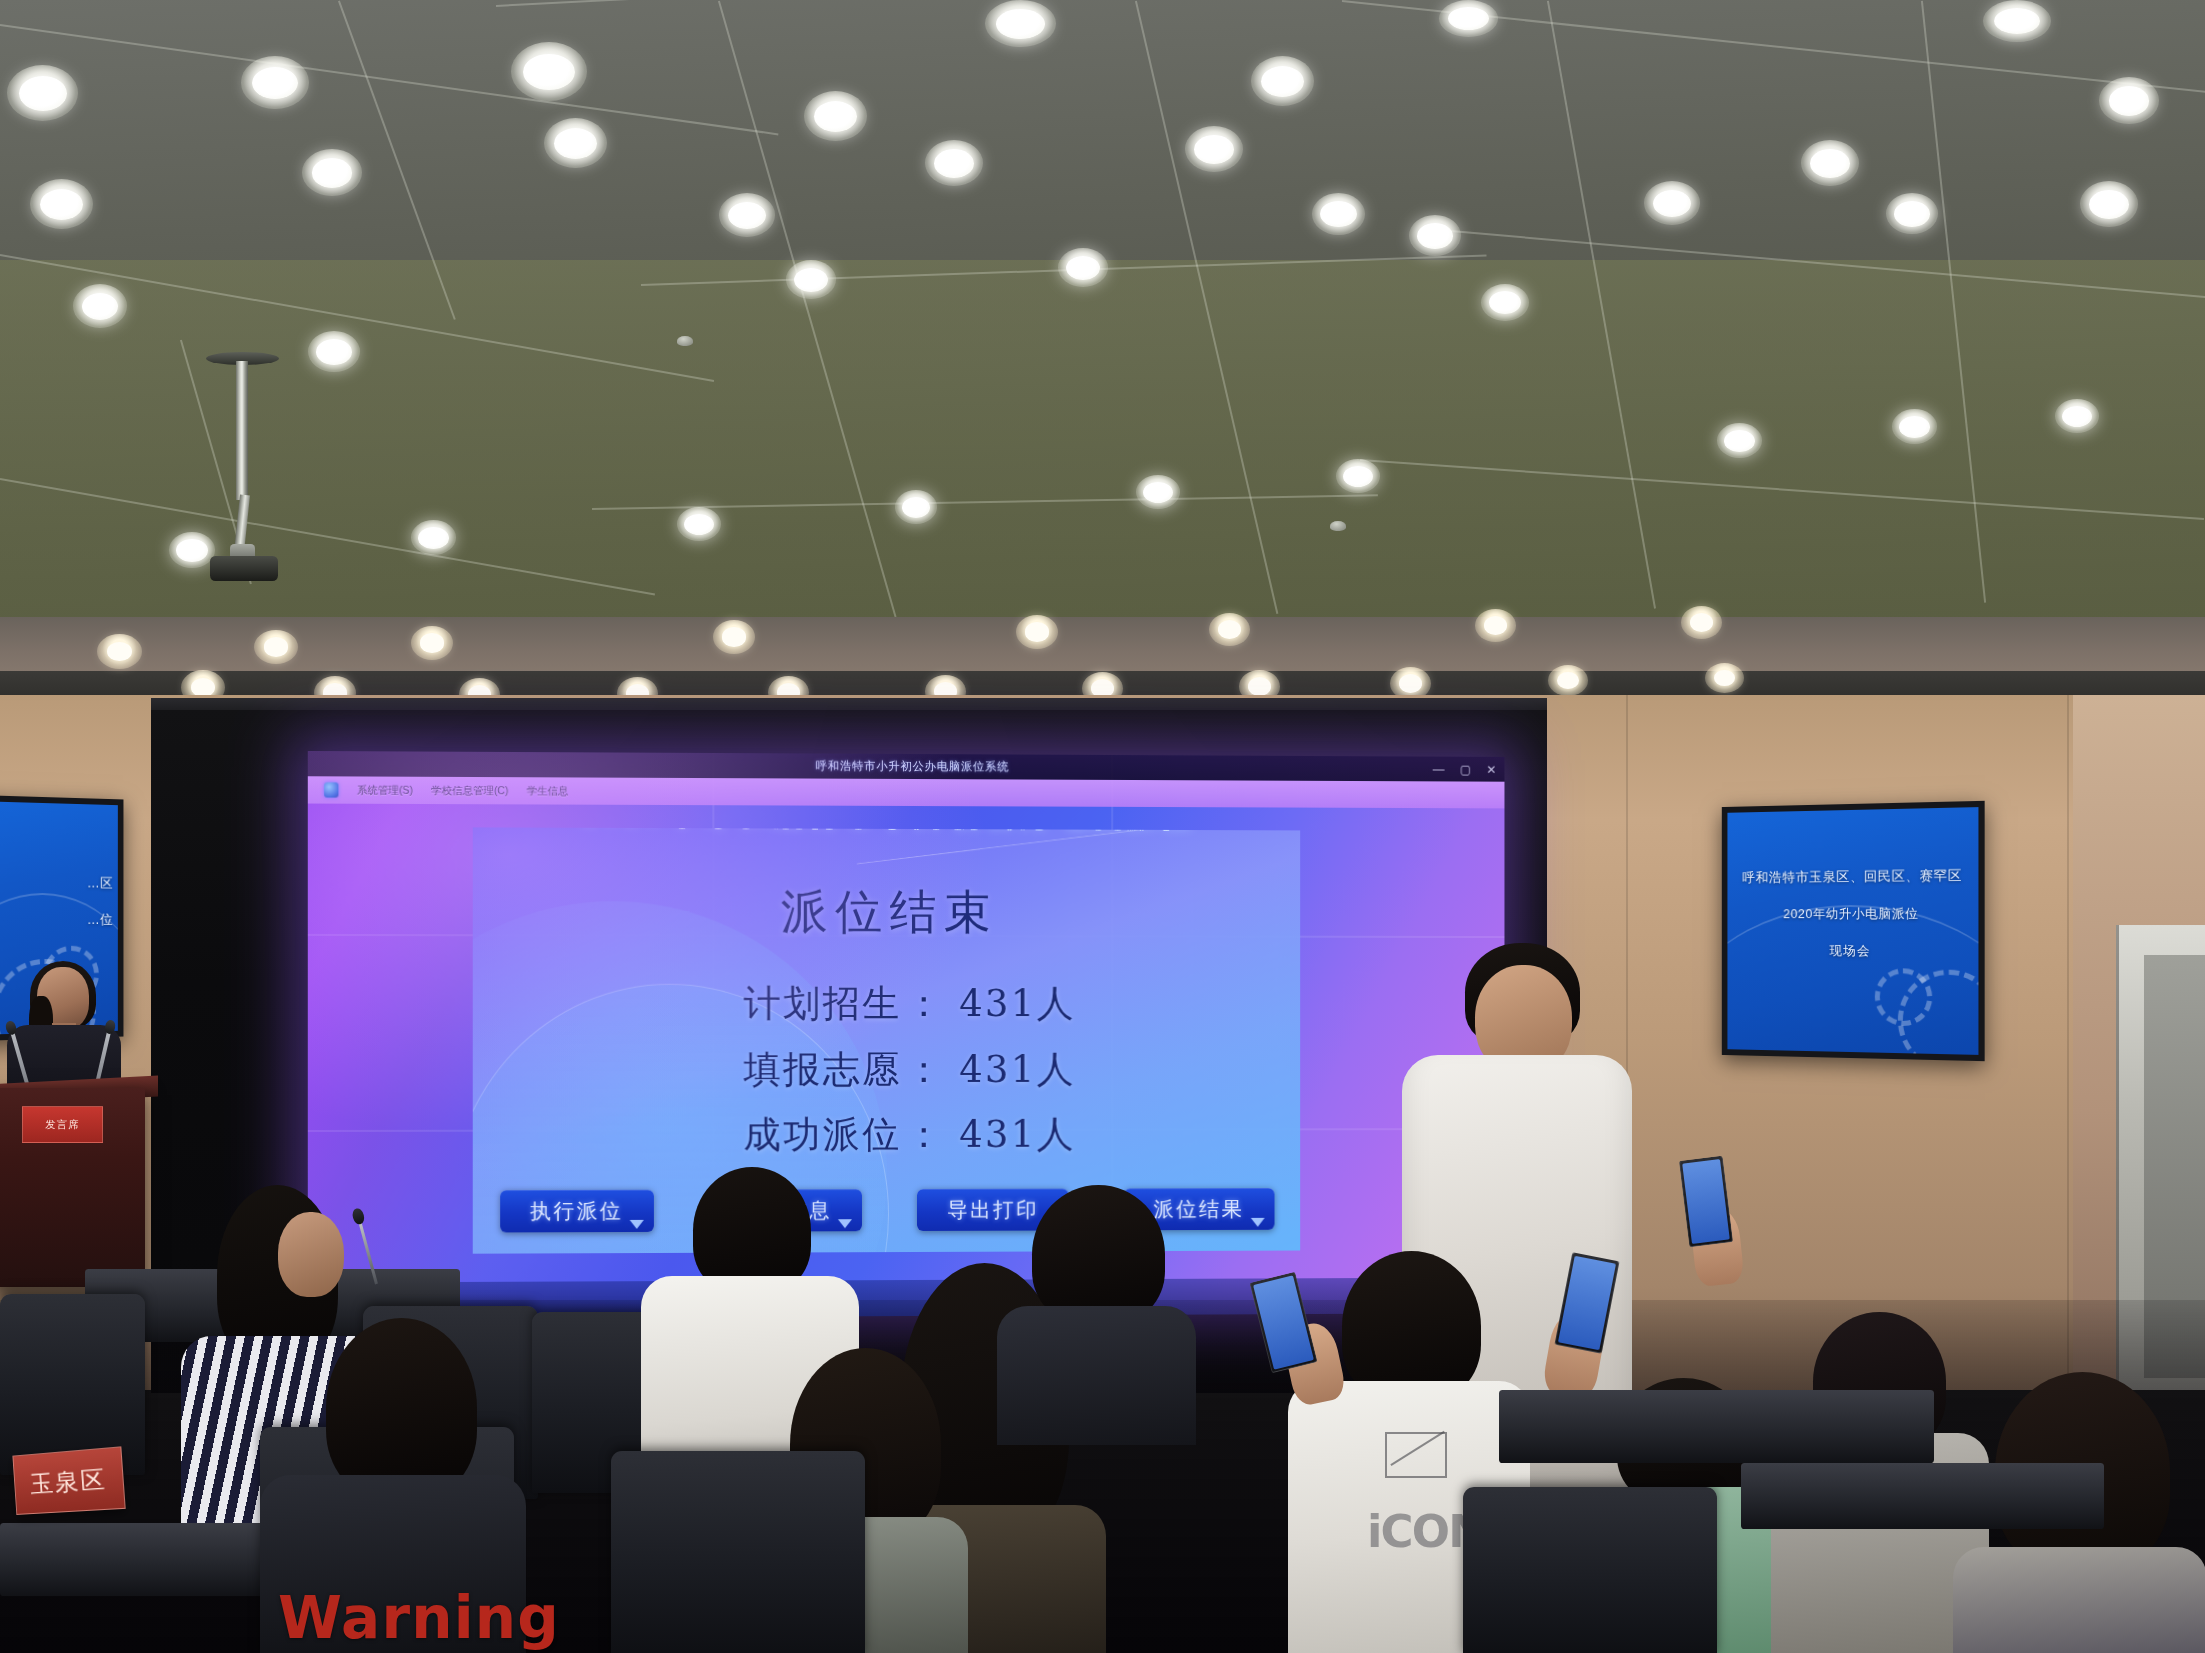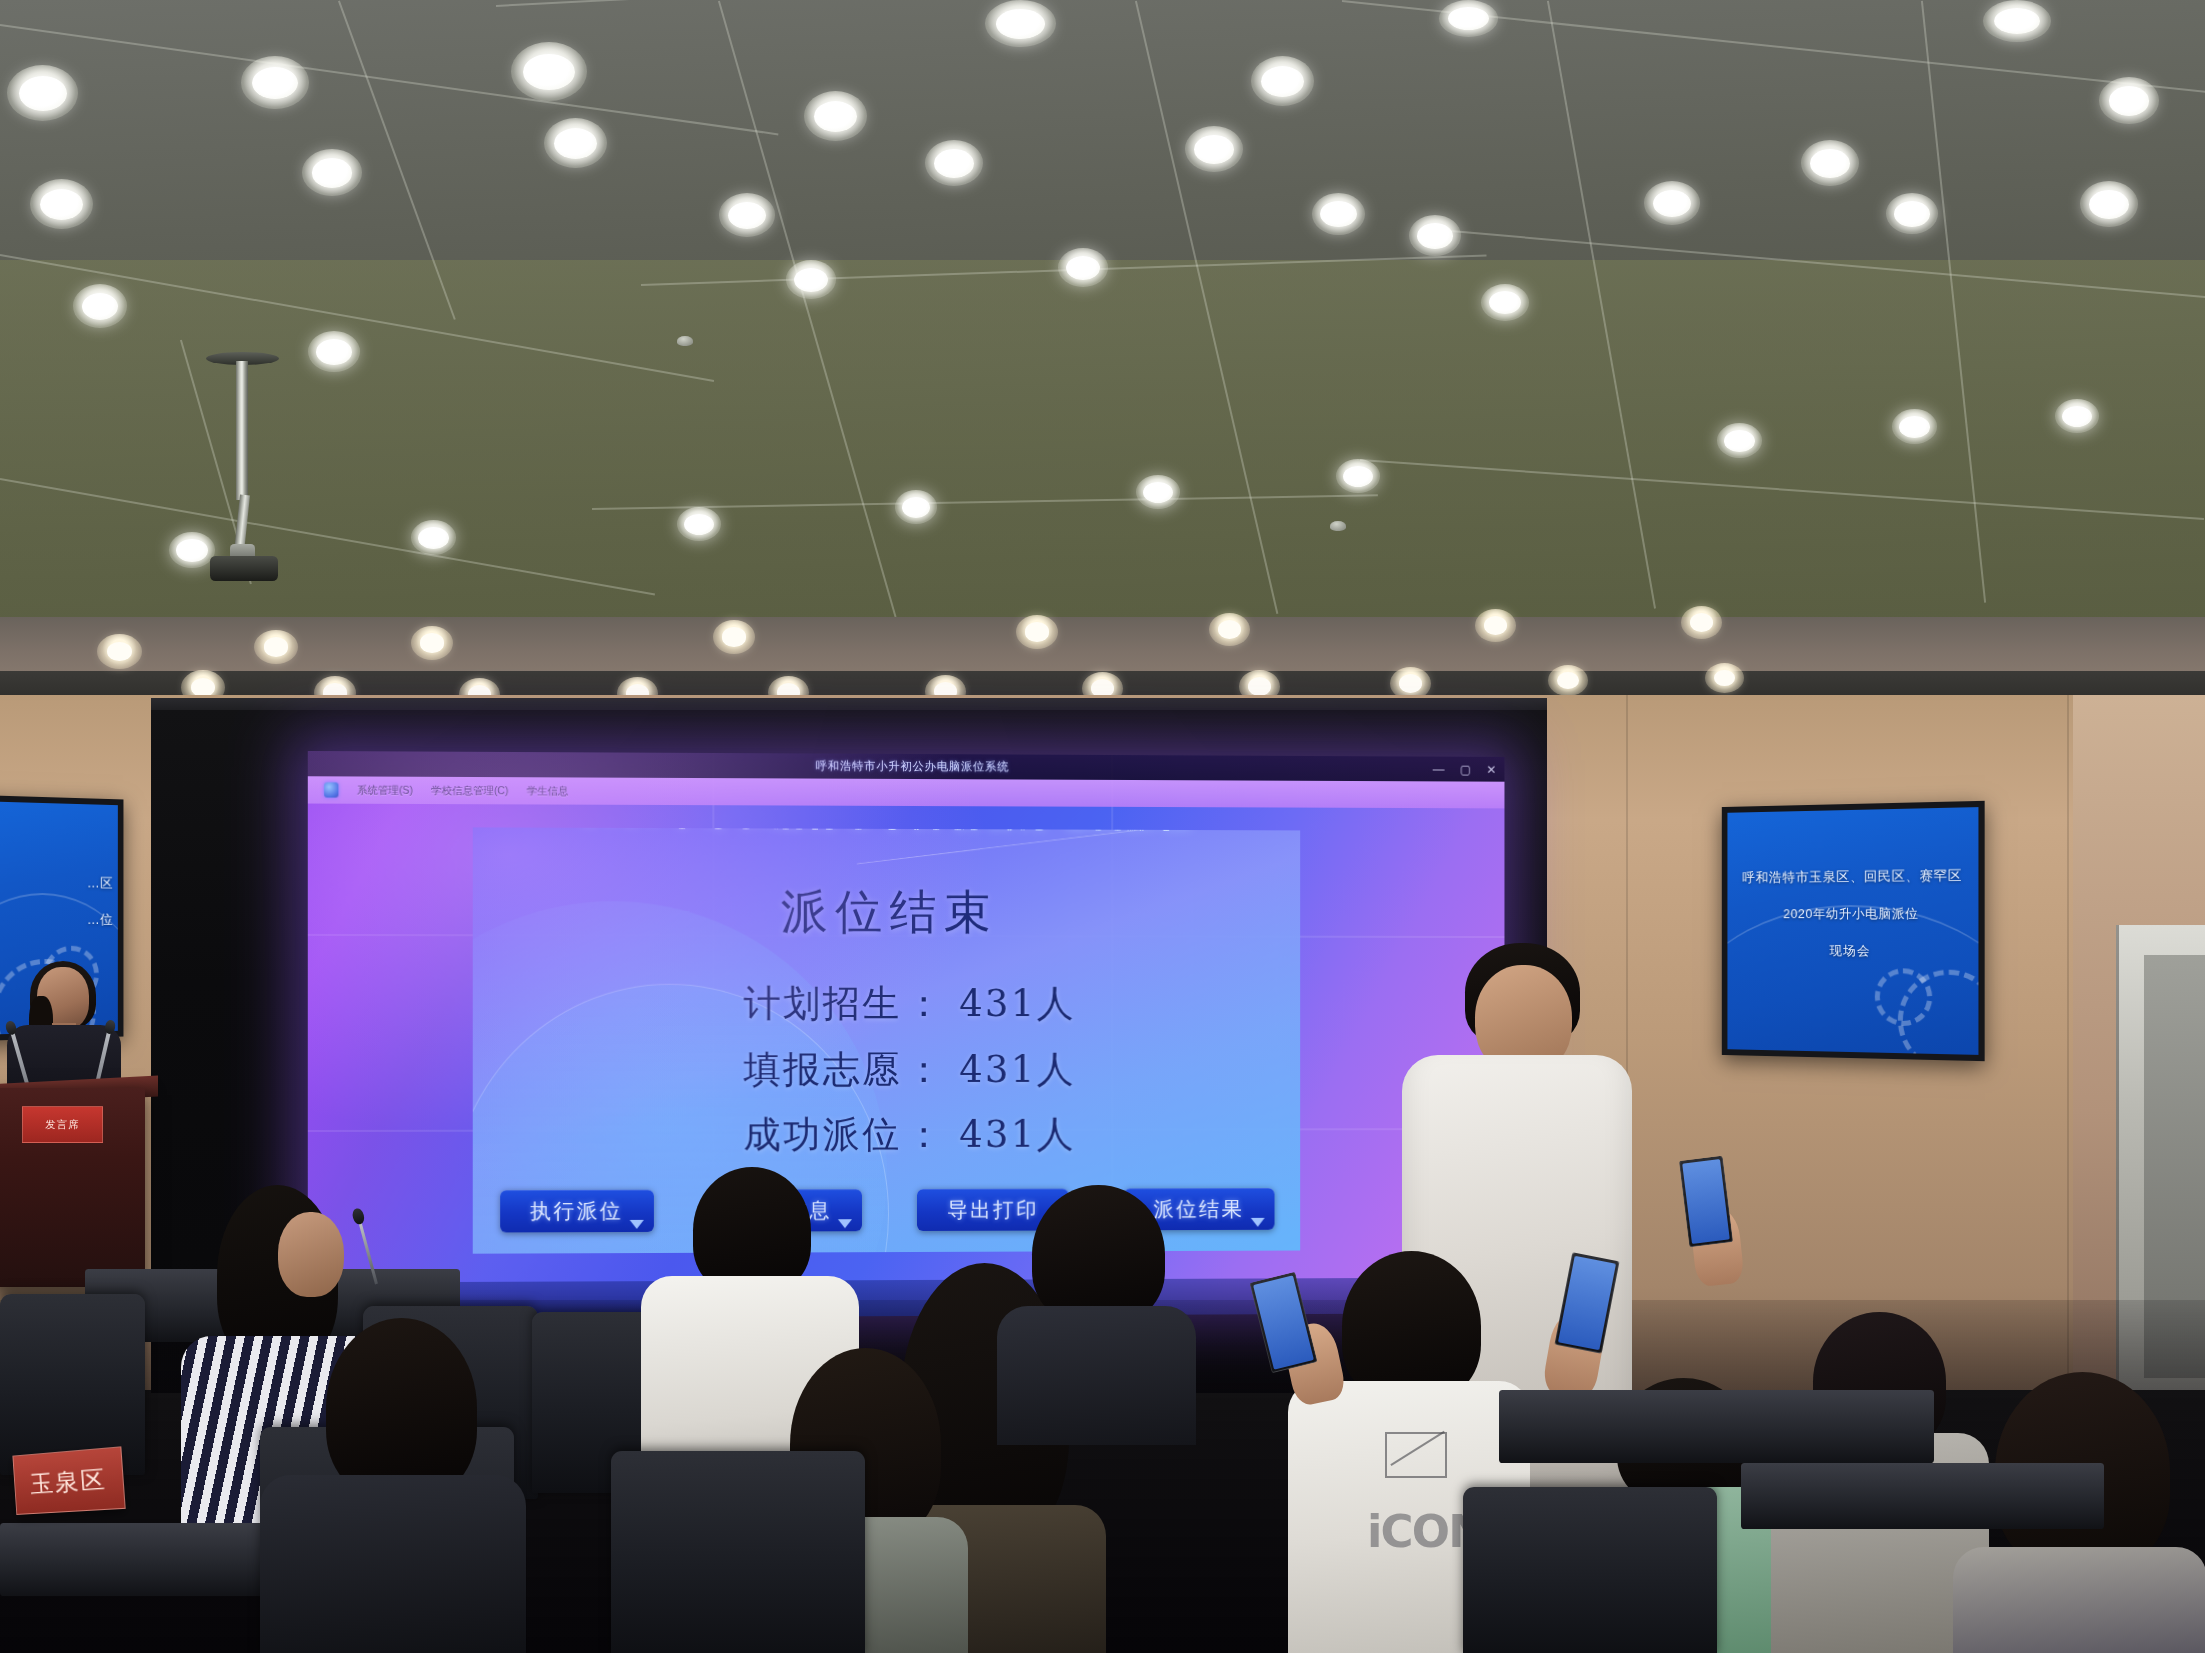--- a/index.html
+++ b/index.html
@@ -837,18 +837,19 @@
   <div class="nameplate" style="left:12px;top:1451px;width:109px;height:59px;font-size:24px;transform:perspective(363px) rotateY(-10deg) rotate(-4deg);">玉泉区</div>
 
   <div class="desk" style="left:1499px;top:1390px;width:435px;height:73px;"></div>
   <div class="desk" style="left:1741px;top:1463px;width:363px;height:66px;"></div>
 
   <div class="chairback" style="left:260px;top:1427px;width:254px;height:230px;"></div>
   <div class="person" style="left:260px;top:1318px;width:266px;height:339px;">
     <div class="hair" style="left:66px;top:0;width:151px;height:181px;background:linear-gradient(170deg,#1d1612,#060404);"></div>
     <div class="shoulders" style="left:0;top:157px;width:266px;height:181px;background:linear-gradient(175deg,#2a2c34,#0f1014);"></div>
   </div>
+  <div class="warning-txt" style="left:278px;top:1584px;">Warning</div>
 
   <div class="chairback" style="left:611px;top:1451px;width:254px;height:206px;"></div>
   <div class="chairback" style="left:1463px;top:1487px;width:254px;height:169px;"></div>
 
 </div>
 
 
 </body></html>

